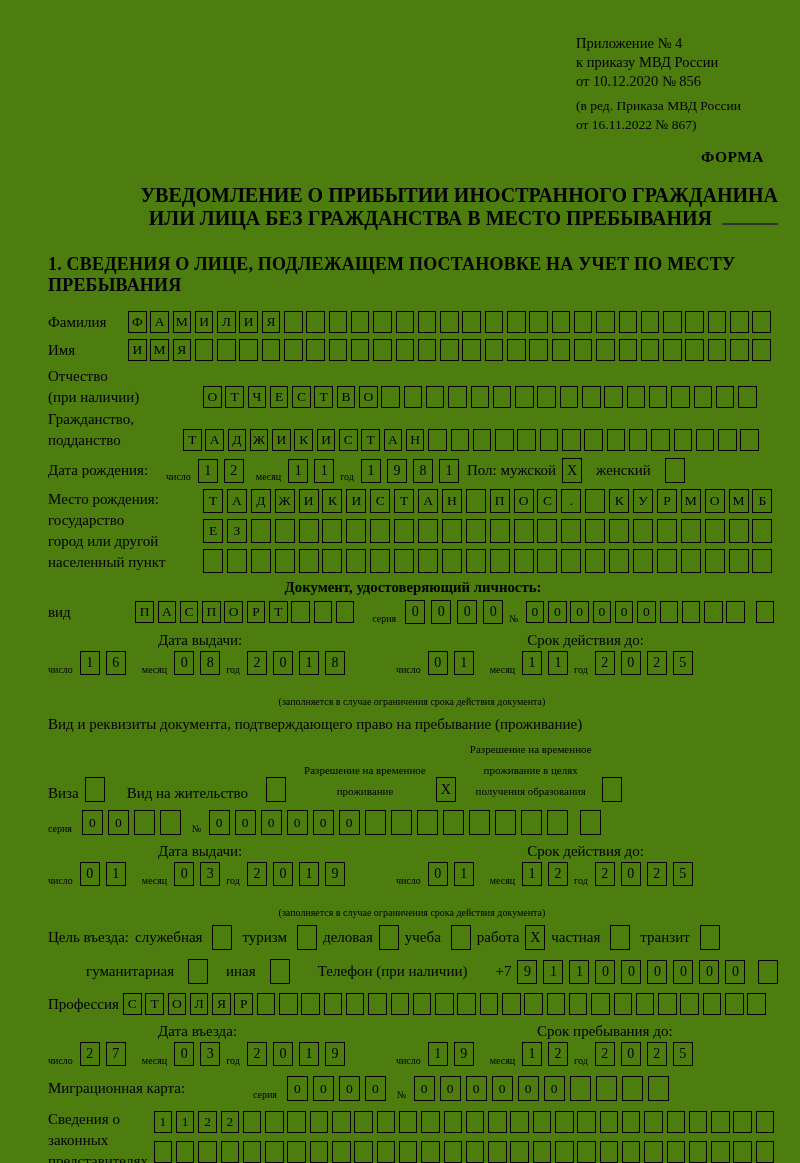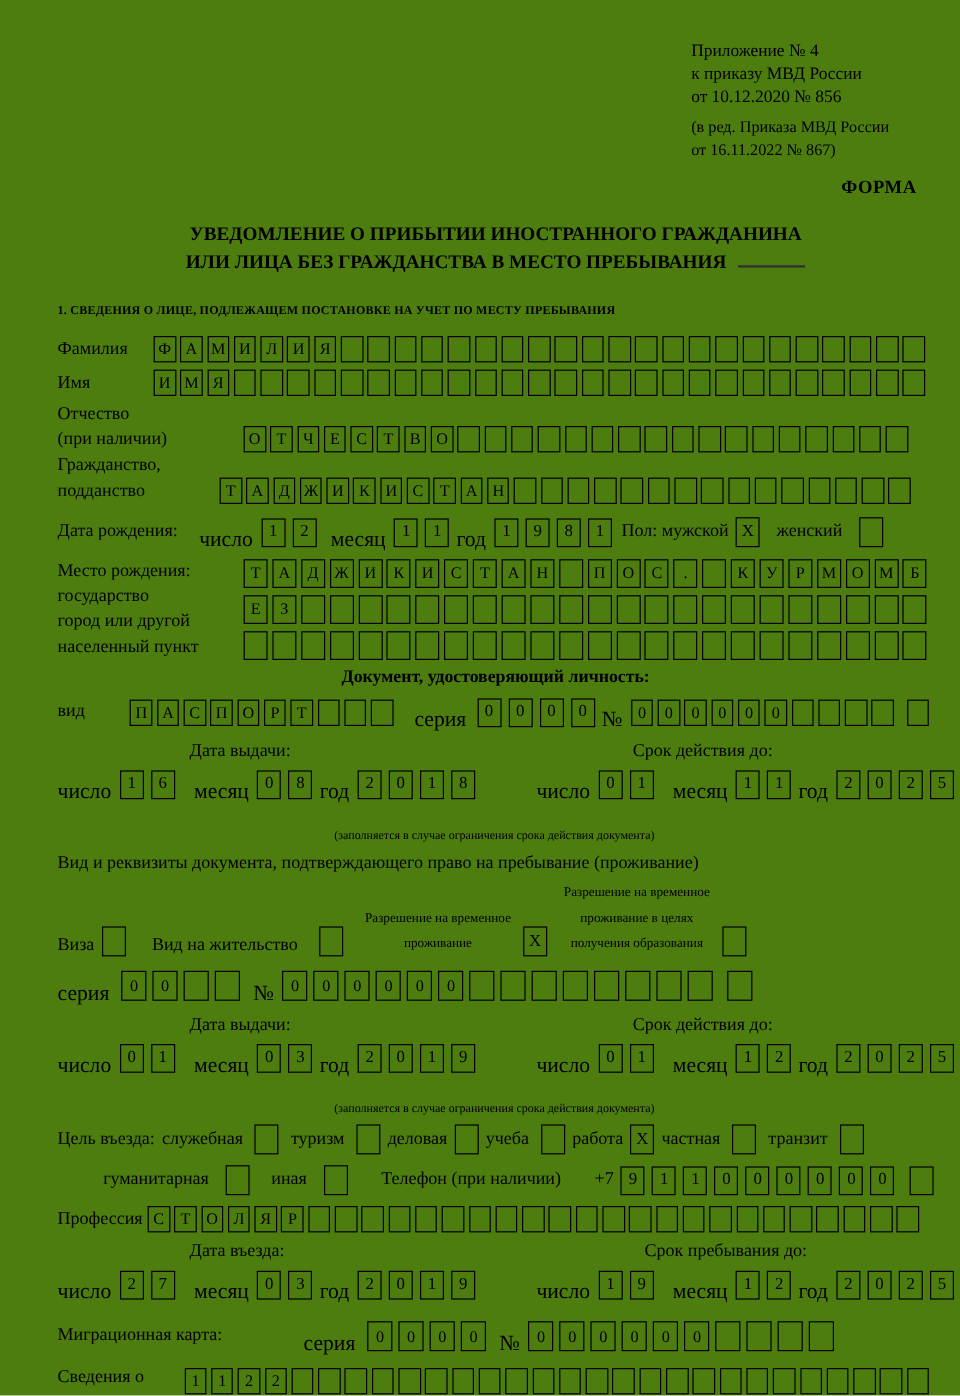--- a/index.html
+++ b/index.html
@@ -5,42 +5,42 @@
   html,body{margin:0;padding:0;background:#ffffff;}
   .page{
     width:800px;height:1163px;background:#4d7c0f;color:#000;
     font-family:Liberation Serif, serif;
     box-sizing:border-box;padding:34px 22px 0 48px;overflow:hidden;position:relative;
   }
   
   .annex{width:190px;margin-left:auto;margin-right:12px;font-size:14.5px;line-height:19px;}
   .annex .note{margin-top:5px;font-size:13.5px;}
   .forma{text-align:right;padding-right:14px;font-weight:bold;font-size:15.5px;margin-top:14px;letter-spacing:.5px;}
-  .title{text-align:center;font-weight:bold;font-size:16px;line-height:23px;margin-top:18px;}
+  .title{text-align:right;font-weight:bold;font-size:20px;line-height:23px;margin-top:18px;}
   .blank-line{display:inline-block;width:56px;border-bottom:2px solid #333;margin-left:10px;height:14px;}
-  .sec1{font-weight:bold;font-size:10px;margin-top:24px;letter-spacing:.2px;}
+  .sec1{font-weight:bold;font-size:18px;margin-top:24px;letter-spacing:.2px;}
 
   .row{display:flex;align-items:center;}
   .rt{align-items:flex-end;}
   .lab{font-size:15px;white-space:nowrap;}
   .lab2{font-size:15px;line-height:21px;}
 
   .cells{display:flex;}
   .cell{
     box-sizing:border-box;width:18.5px;height:22px;border:1.6px solid #000;
     margin-right:3.8px;display:flex;align-items:center;justify-content:center;
     font-size:13.5px;line-height:1;flex:none;
   }
   .dc .cell{width:20px;height:24px;margin-right:6px;font-size:14px;}
   .bp .cell{width:20px;height:24px;margin-right:3.9px;}
   .big .cell{width:21px;height:25px;margin-right:5px;}
   .cbx .cell{width:20px;height:25px;margin-right:0;font-size:14px;}
   .gap-last .cell:last-child{margin-left:7px;}
 
-  .dl{font-size:18px;margin:12px 7px 0 0;white-space:nowrap;}
+  .dl{font-size:10px;margin:12px 7px 0 0;white-space:nowrap;}
   .ml6{margin-left:6px}.ml10{margin-left:10px}.ml14{margin-left:14px}.ml18{margin-left:18px}
   .ml22{margin-left:22px}.ml28{margin-left:28px}.ml45{margin-left:45px}
 
   .dochdr{text-align:center;font-weight:bold;font-size:14.8px;margin-top:6px;}
   .datelabels{display:flex;font-size:15px;margin-top:8px;}
   .note-right{text-align:center;font-size:10px;margin-top:21px;padding-right:2px;}
   .resline{font-size:15px;line-height:22px;}
   .center2{font-size:11px;line-height:21px;text-align:center;}
   .mt6{margin-top:6px}.mt10{margin-top:10px}
 </style>

